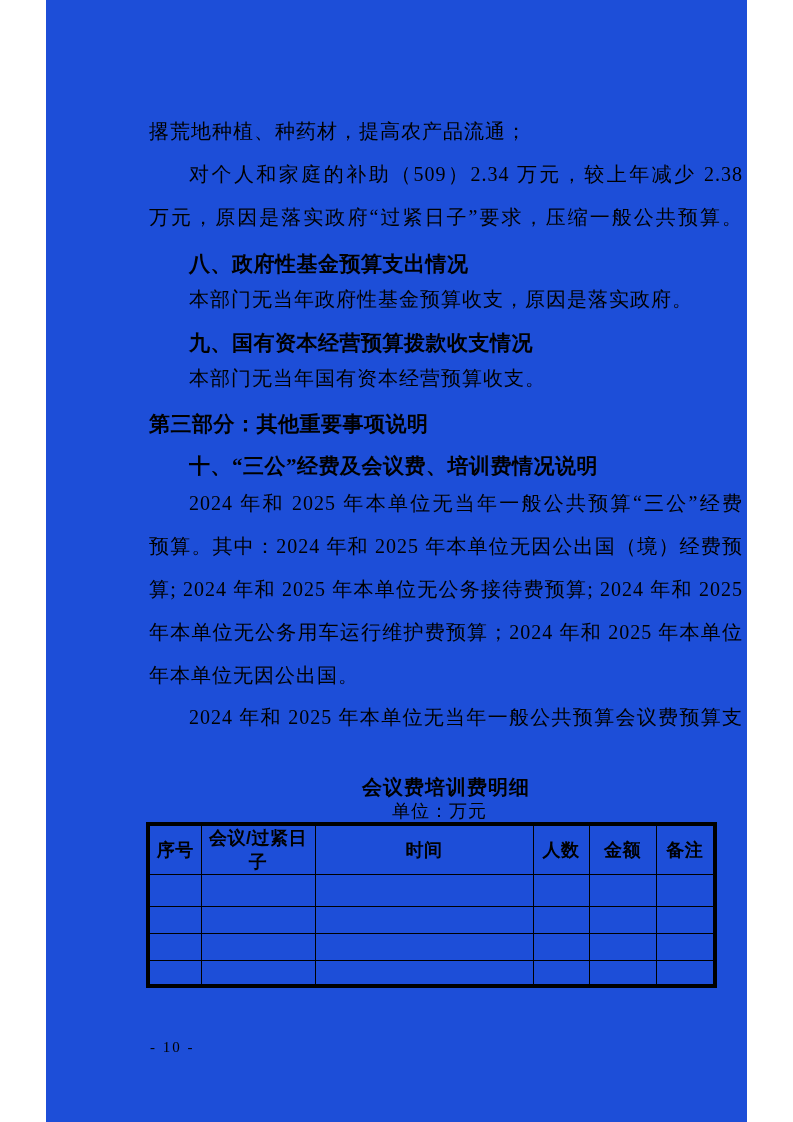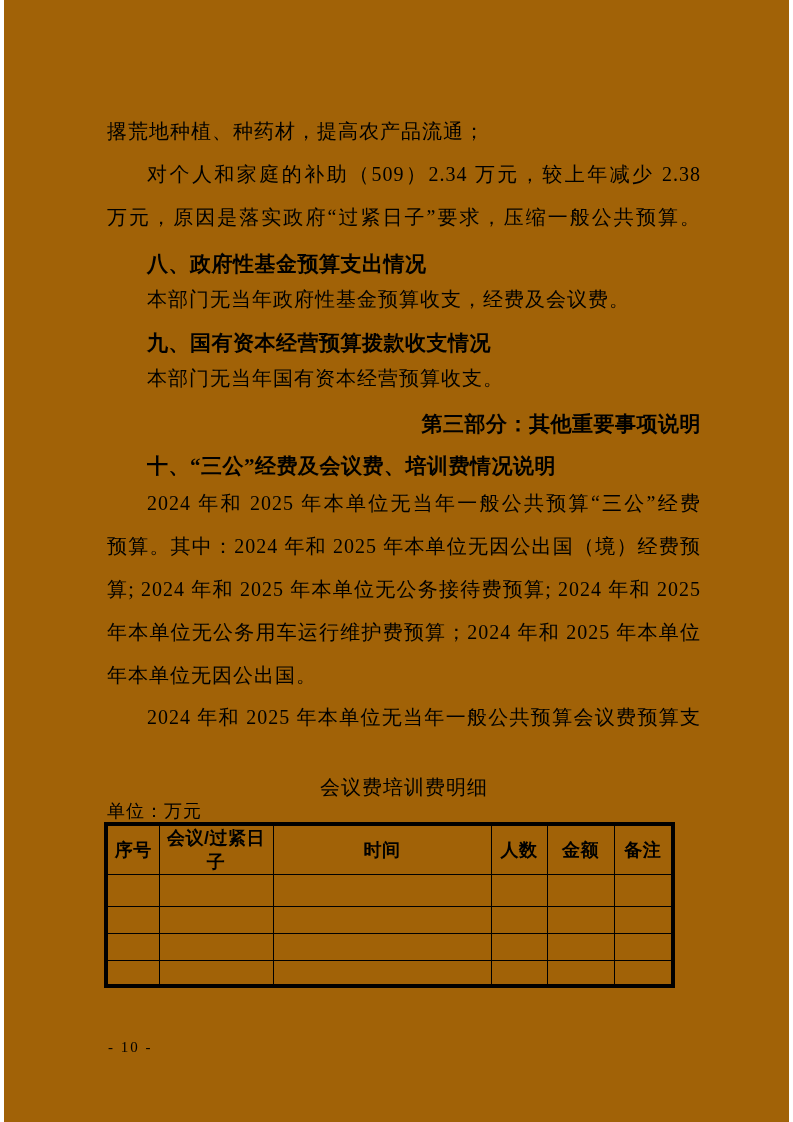--- a/index.html
+++ b/index.html
@@ -1,20 +1,20 @@
 <!DOCTYPE html>
 <html><head>
 <meta charset="utf-8">
 <style>
   html, body { margin: 0; padding: 0; background: #ffffff; }
   .page {
     position: relative;
-    width: 785px;
+    width: 701px;
     height: 1122px;
-    background: #a16207;
+    background: #1d4ed8;
     color: #000000;
     font-family: "Liberation Serif", "DejaVu Serif", serif;
     overflow: hidden;
     margin: 0 auto;
   }
   .line {
     position: absolute;
     left: 103px;
     width: 594px;
     font-size: 20px;
@@ -22,36 +22,36 @@
     letter-spacing: 1px;
   }
   .fill   { text-align: justify; text-align-last: justify; }
   .indent { text-indent: 40px; }
   .h {
     font-family: Liberation Serif, serif;
     font-weight: bold;
     font-size: 21px;
     letter-spacing: 0.5px;
   }
-  .center { text-align: right; text-indent: 0; }
+  .center { text-align: left; text-indent: 0; }
   .tbl-title {
     position: absolute;
     left: 103px;
     width: 594px;
     text-align: center;
     font-family: "Liberation Sans", "DejaVu Sans", sans-serif;
-    font-weight: normal;
+    font-weight: bold;
     font-size: 20px;
     letter-spacing: 1px;
   }
   .unit-note {
     position: absolute;
     left: 103px;
     width: 581px;
-    text-align: left;
+    text-align: center;
     font-family: "Liberation Sans", "DejaVu Sans", sans-serif;
     font-size: 18px;
     letter-spacing: 1px;
   }
   table.budget-table {
     position: absolute;
     left: 100px;
     top: 822px;
     width: 567px;
     border-collapse: collapse;
@@ -88,21 +88,21 @@
 </head>
 <body>
 
 <div class="page">
 
   <div class="line" style="top:117px">撂荒地种植、种药材，提高农产品流通；</div>
   <div class="line indent fill" style="top:160px">对个人和家庭的补助（509）2.34 万元，较上年减少 2.38</div>
   <div class="line fill" style="top:203px">万元，原因是落实政府“过紧日子”要求，压缩一般公共预算。</div>
 
   <div class="line h indent" style="top:250px">八、政府性基金预算支出情况</div>
-  <div class="line indent" style="top:285px">本部门无当年政府性基金预算收支，经费及会议费。</div>
+  <div class="line indent" style="top:285px">本部门无当年政府性基金预算收支，原因是落实政府。</div>
 
   <div class="line h indent" style="top:329px">九、国有资本经营预算拨款收支情况</div>
   <div class="line indent" style="top:364px">本部门无当年国有资本经营预算收支。</div>
 
   <div class="line h center" style="top:410px">第三部分：其他重要事项说明</div>
 
   <div class="line h indent" style="top:452px">十、“三公”经费及会议费、培训费情况说明</div>
   <div class="line indent fill" style="top:489px">2024 年和 2025 年本单位无当年一般公共预算“三公”经费</div>
   <div class="line fill" style="top:532px">预算。其中：2024 年和 2025 年本单位无因公出国（境）经费预</div>
   <div class="line fill" style="top:575px">算; 2024 年和 2025 年本单位无公务接待费预算; 2024 年和 2025</div>

